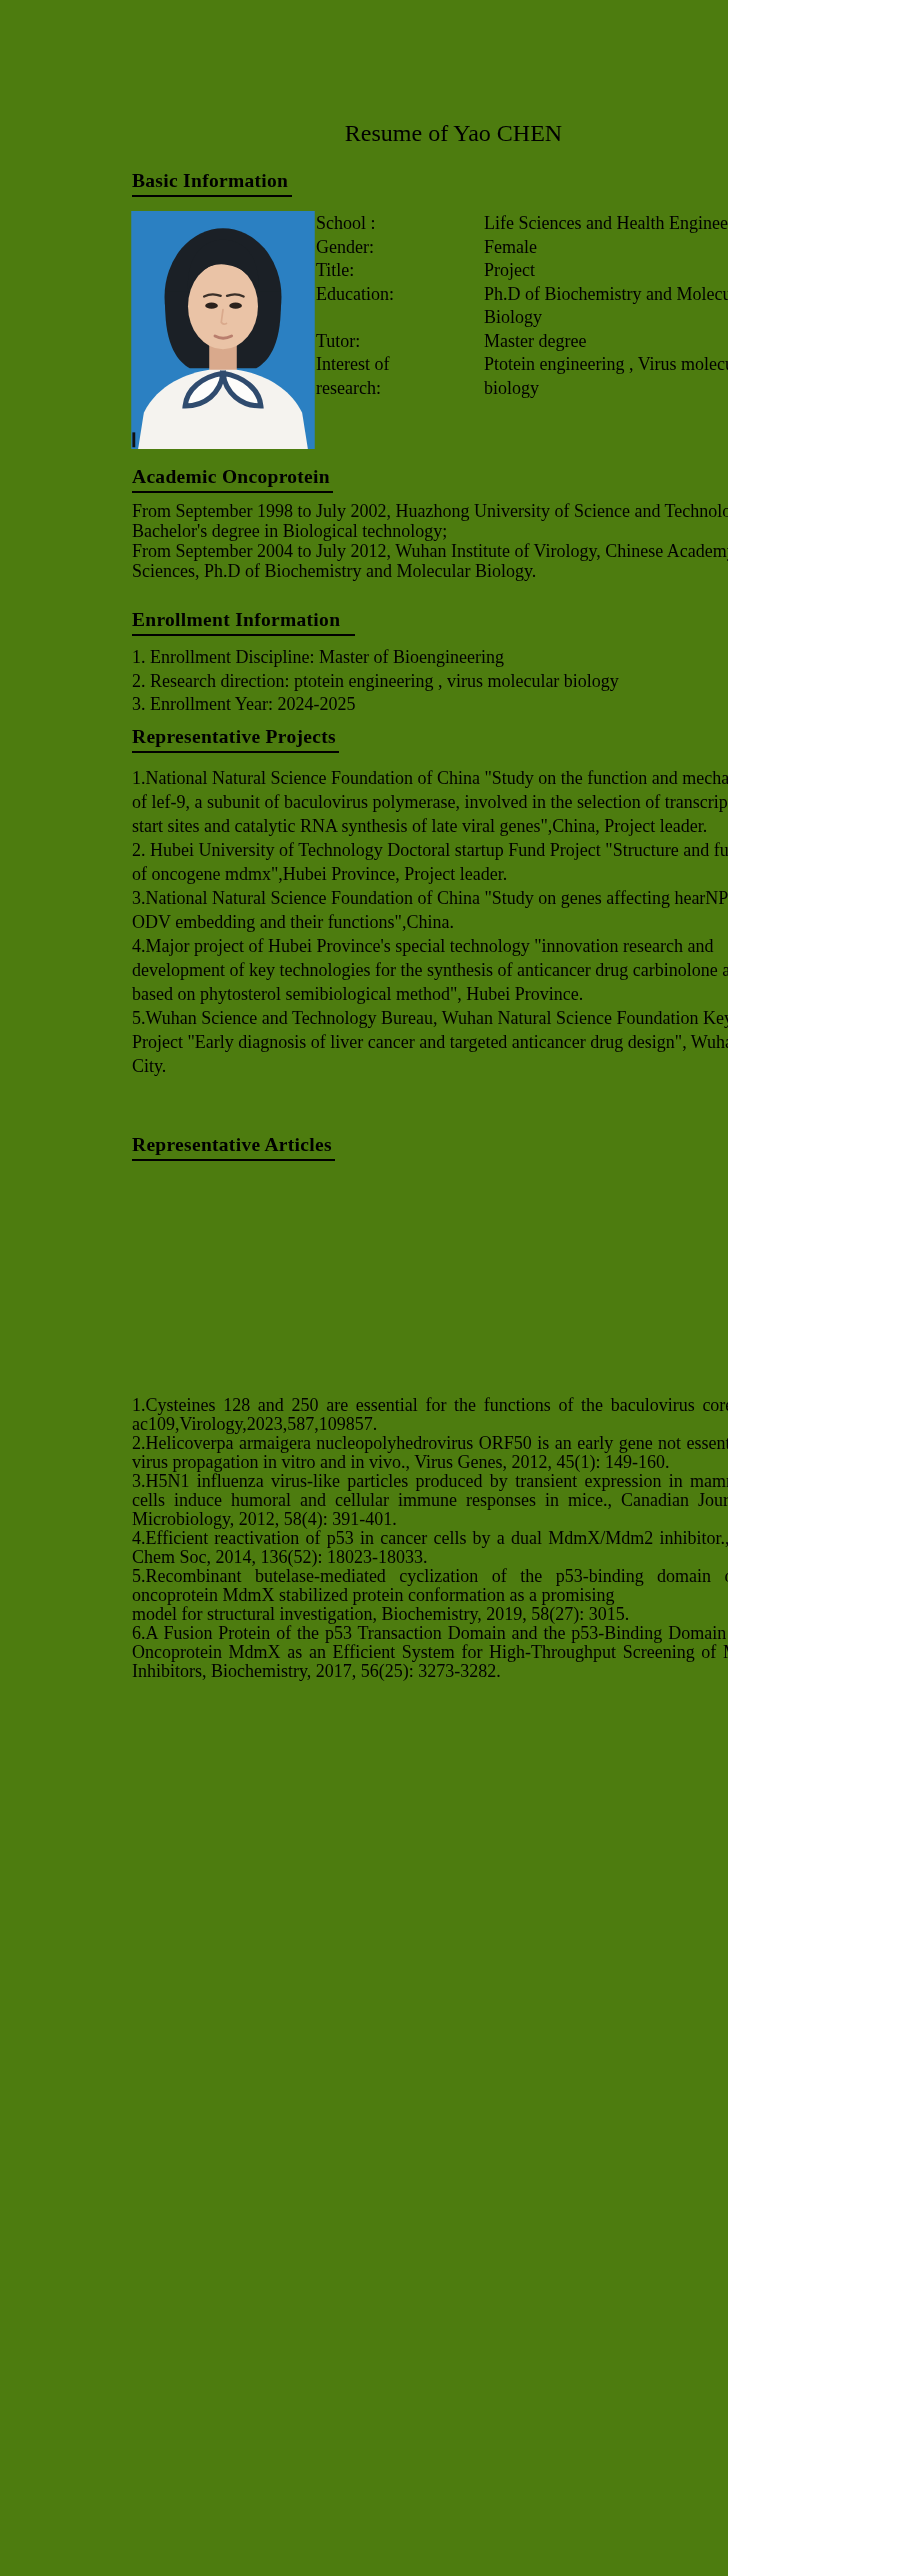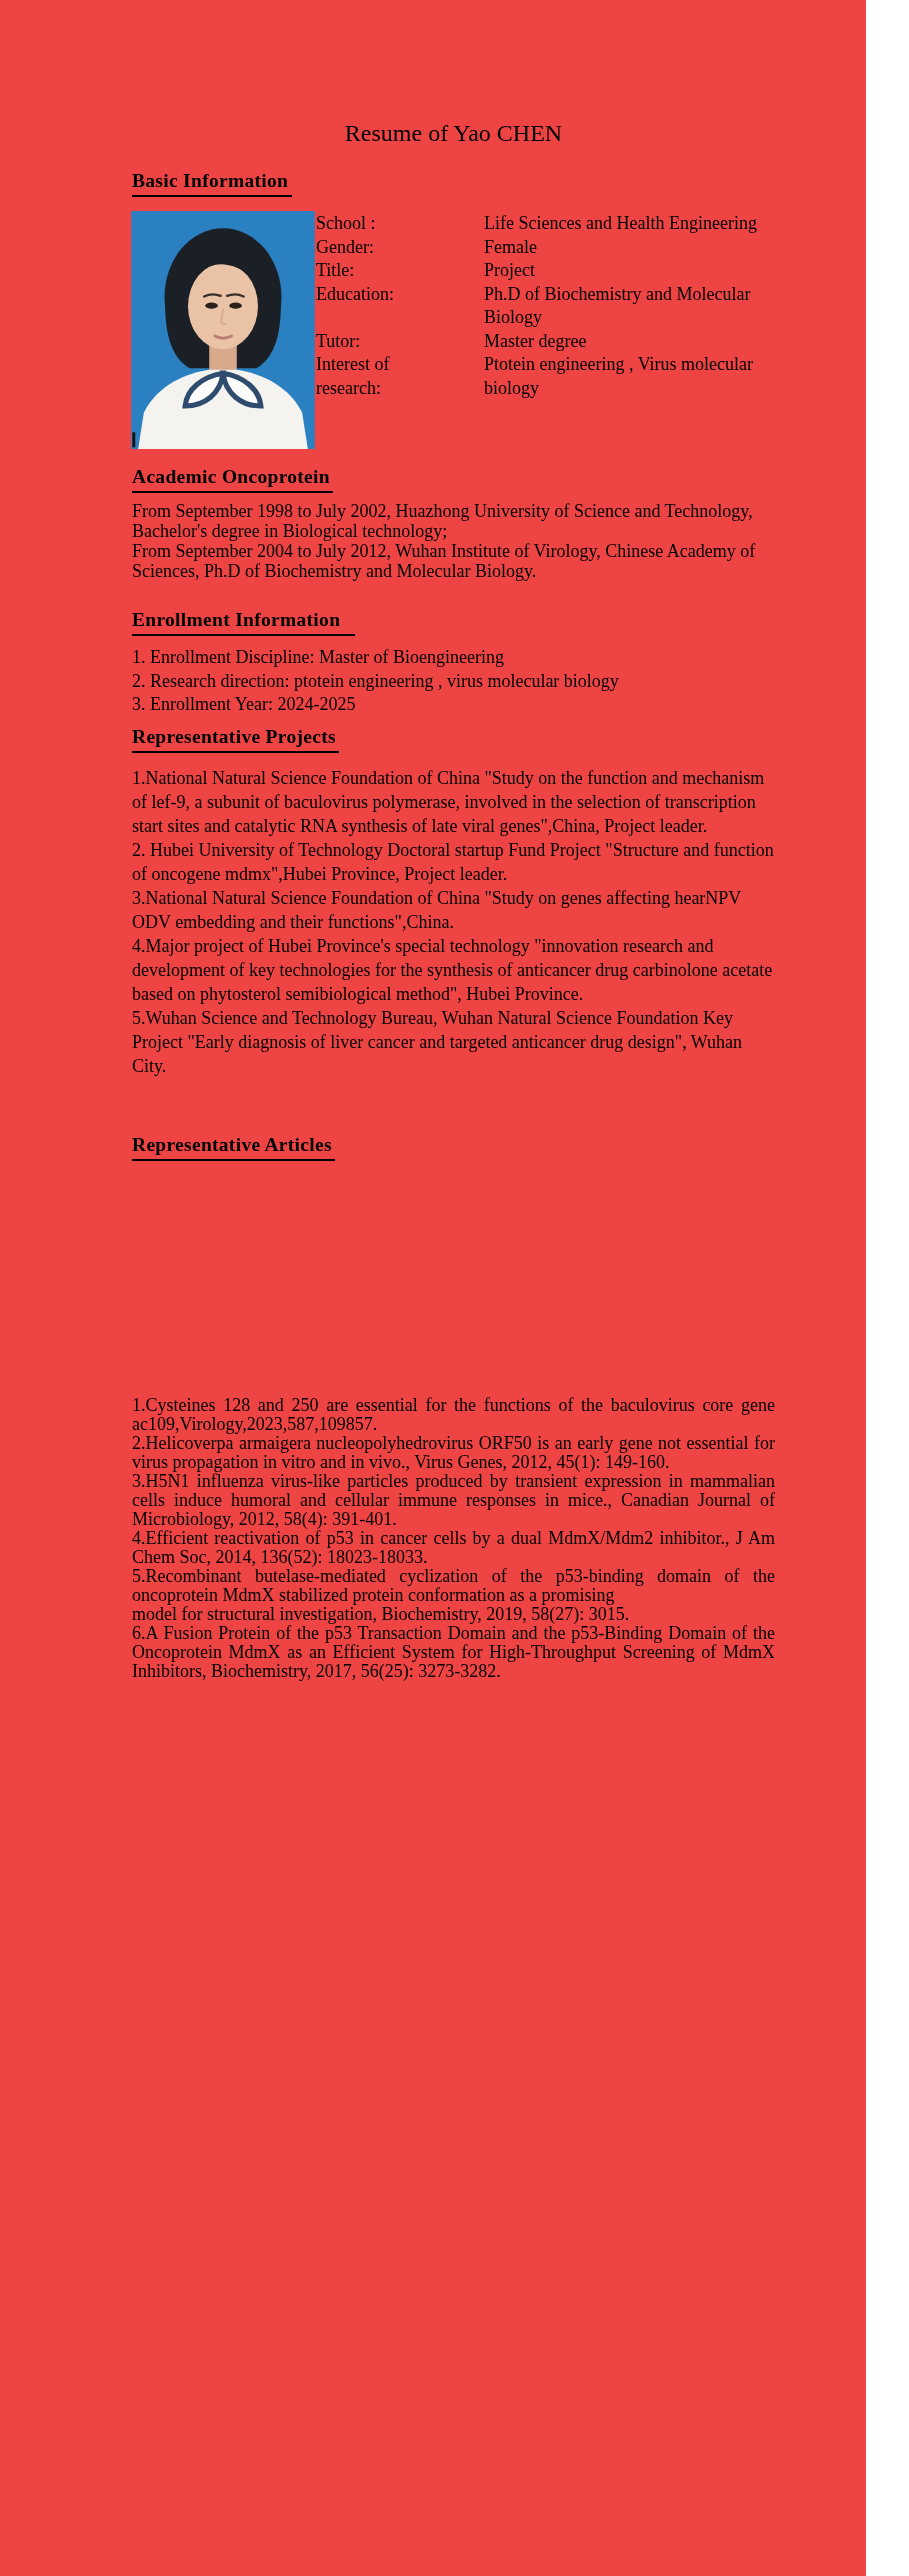--- a/index.html
+++ b/index.html
@@ -1,17 +1,17 @@
 <!DOCTYPE html>
 <html style="font-size:9.2px"><head>
 <meta charset="utf-8">
 <style>
   html,body{margin:0;padding:0;background:#fff;}
   .page{
-    position:relative;width:866px;height:2576px;background:#ef4444;
+    position:relative;width:728px;height:2576px;background:#4d7c0f;
     font-family:"Liberation Serif","DejaVu Serif",serif;color:#000;
     overflow:hidden;
   }
   .doc-title{
     position:absolute;top:119px;left:132px;width:643px;text-align:center;
     font-size:24px;line-height:29px;font-weight:400;margin:0;
   }
   .sec-h{
     position:absolute;margin:0;font-size:19.5px;line-height:22px;font-weight:700;
     border-bottom:2.9px solid #000;padding:0 3.4px 2.9px 0;display:inline-block;

